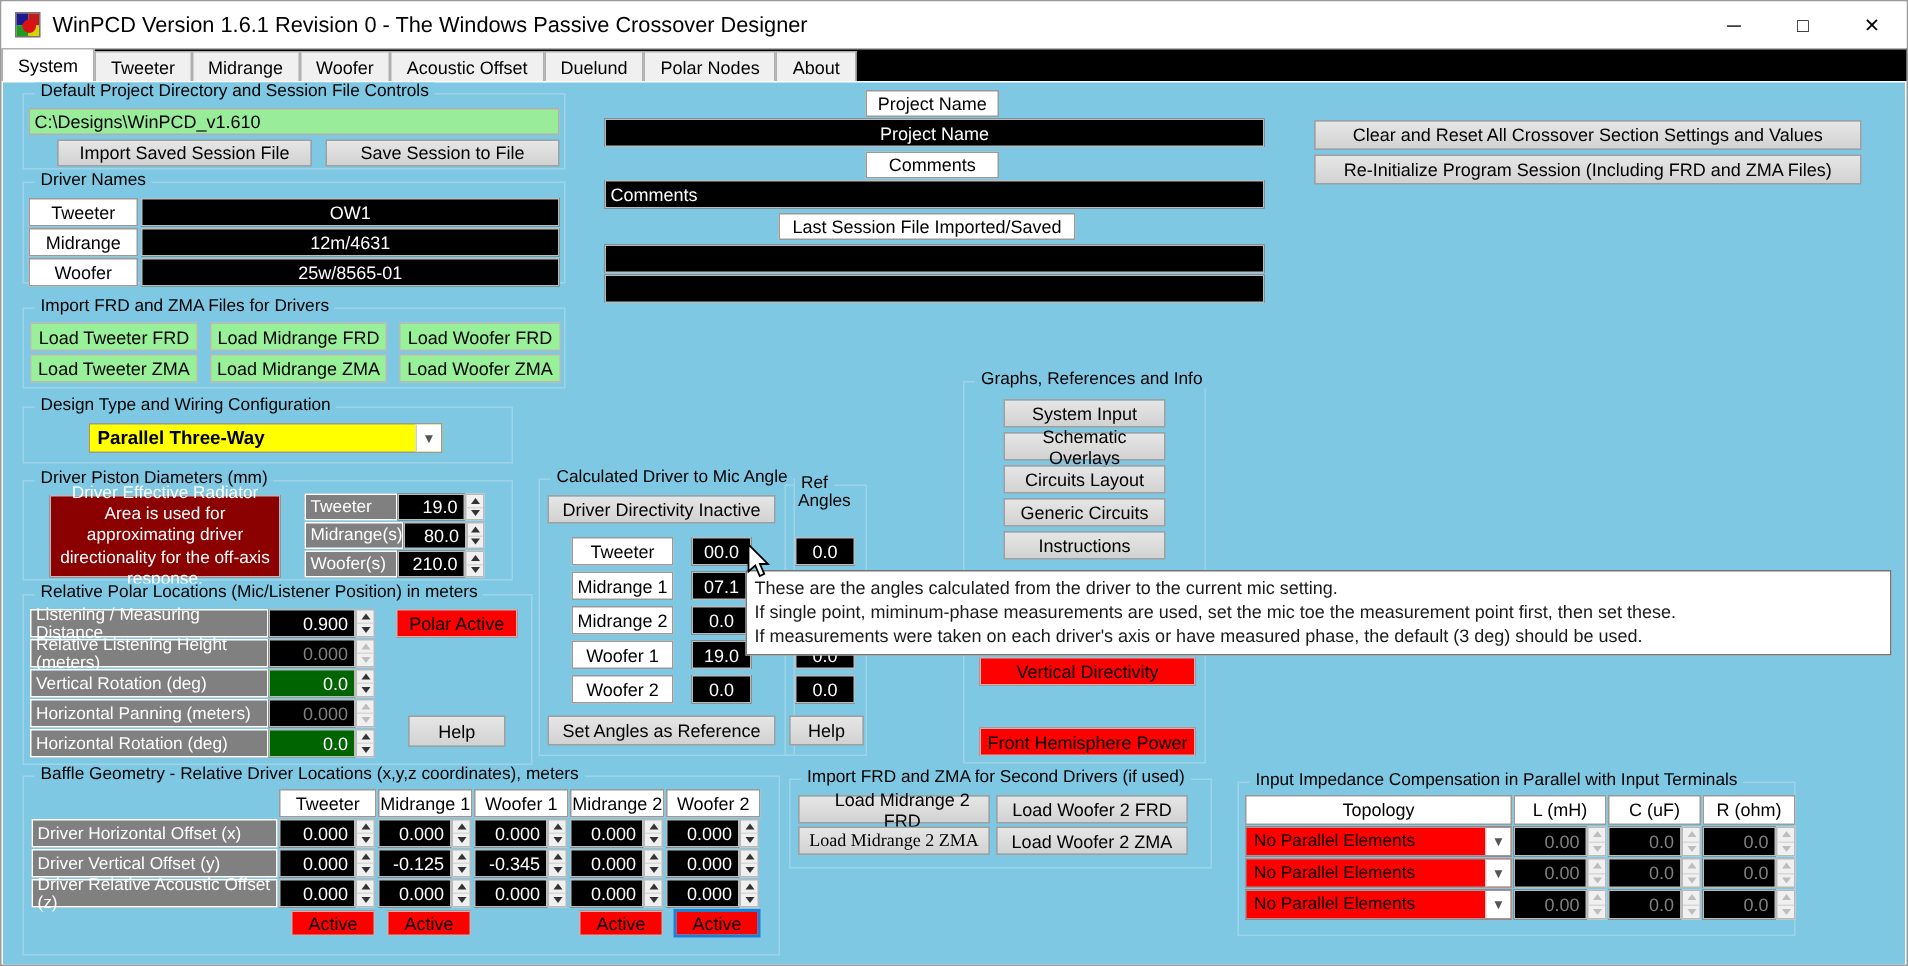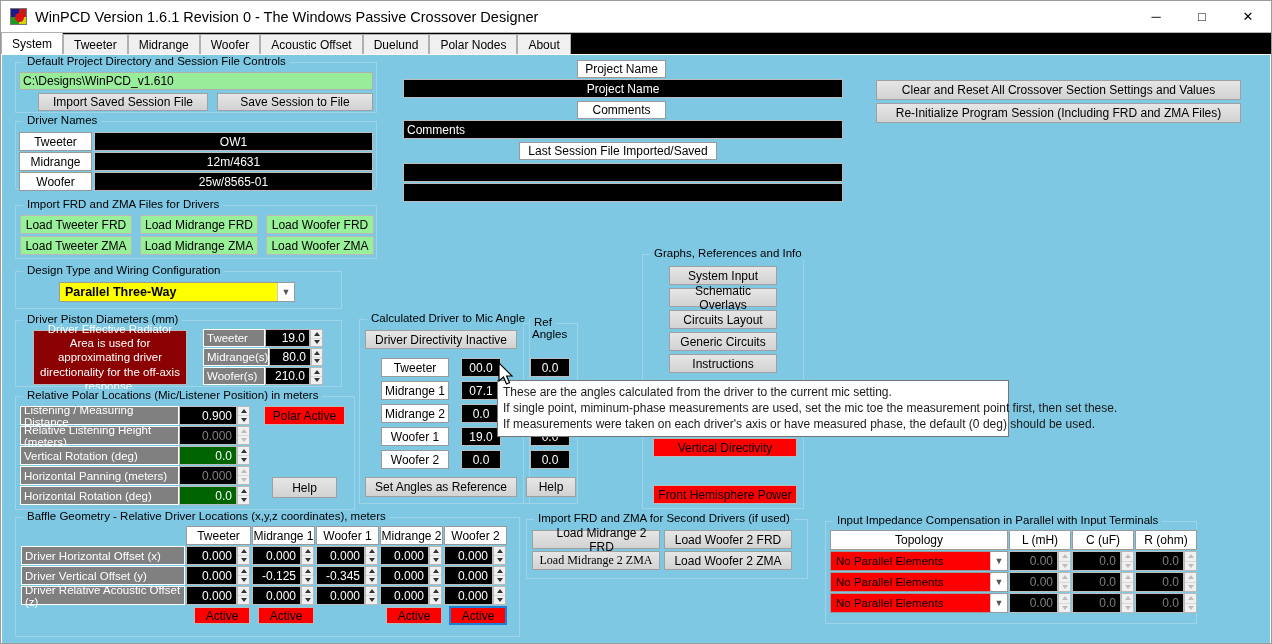--- a/index.html
+++ b/index.html
@@ -534,24 +534,24 @@
         </div>
       <div class="row-flex" style="position:absolute; left:309px; top:71px; width:62px; height:20px;">
         <div class="fld right dim" style="flex:1;">0.0</div>
         <div class="spin dis">
             <i></i>
             <i></i>
           </div>
         </div>
     </div>
 
-    <div class="tooltip" style="left:495px; top:325px; width:512px;">
+    <div class="tooltip" style="left:495px; top:325px; width:764px;">
       <div>These are the angles calculated from the driver to the current mic setting.</div>
       <div>If single point, miminum-phase measurements are used, set the mic toe the measurement point first, then set these.</div>
-      <div>If measurements were taken on each driver's axis or have measured phase, the default (0 deg) should be used.</div>
+      <div>If measurements were taken on each driver's axis or have measured phase, the default (3 deg) should be used.</div>
     </div>
 
     <svg class="cursor" style="left:496px; top:307px;" width="18" height="26" viewBox="0 0 18 26">
       <polygon points="1,1 1,19 5.5,15 8.5,22 11.5,20.6 8.6,14 14,14" fill="#ffffff" stroke="#000000" stroke-width="1.2"></polygon>
     </svg>
 
   </div>
 </div>
 
 </body></html>

